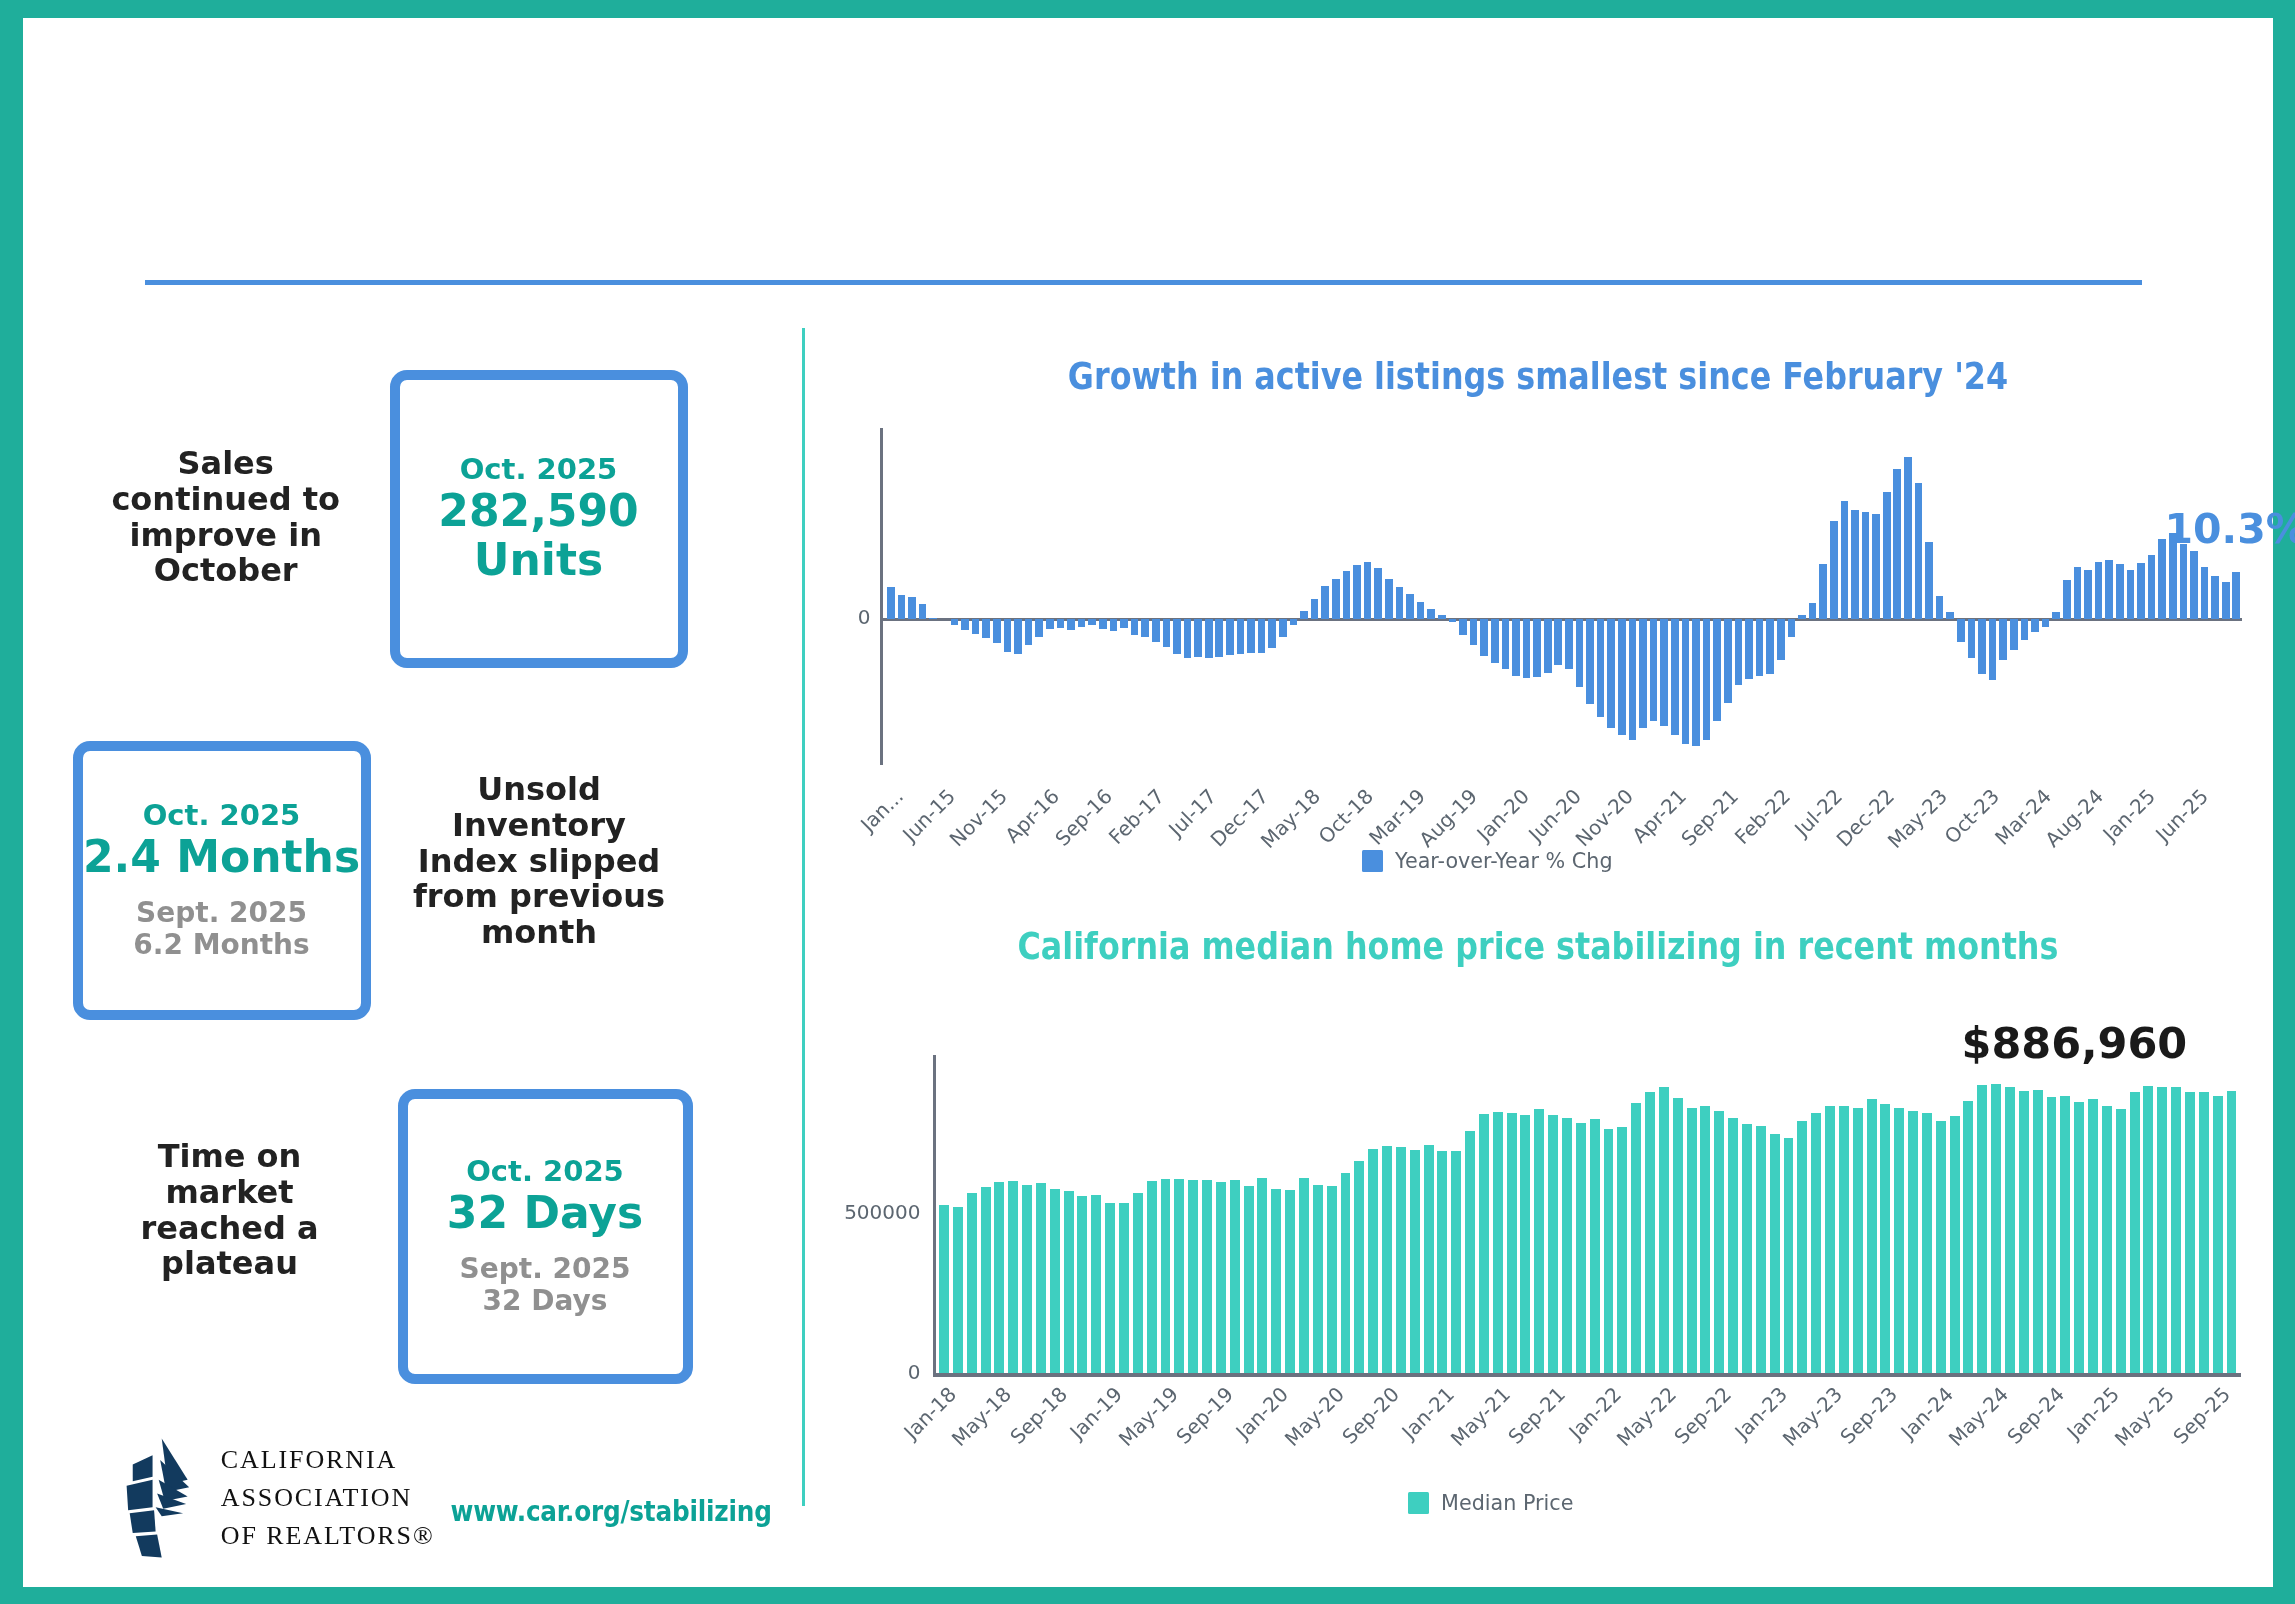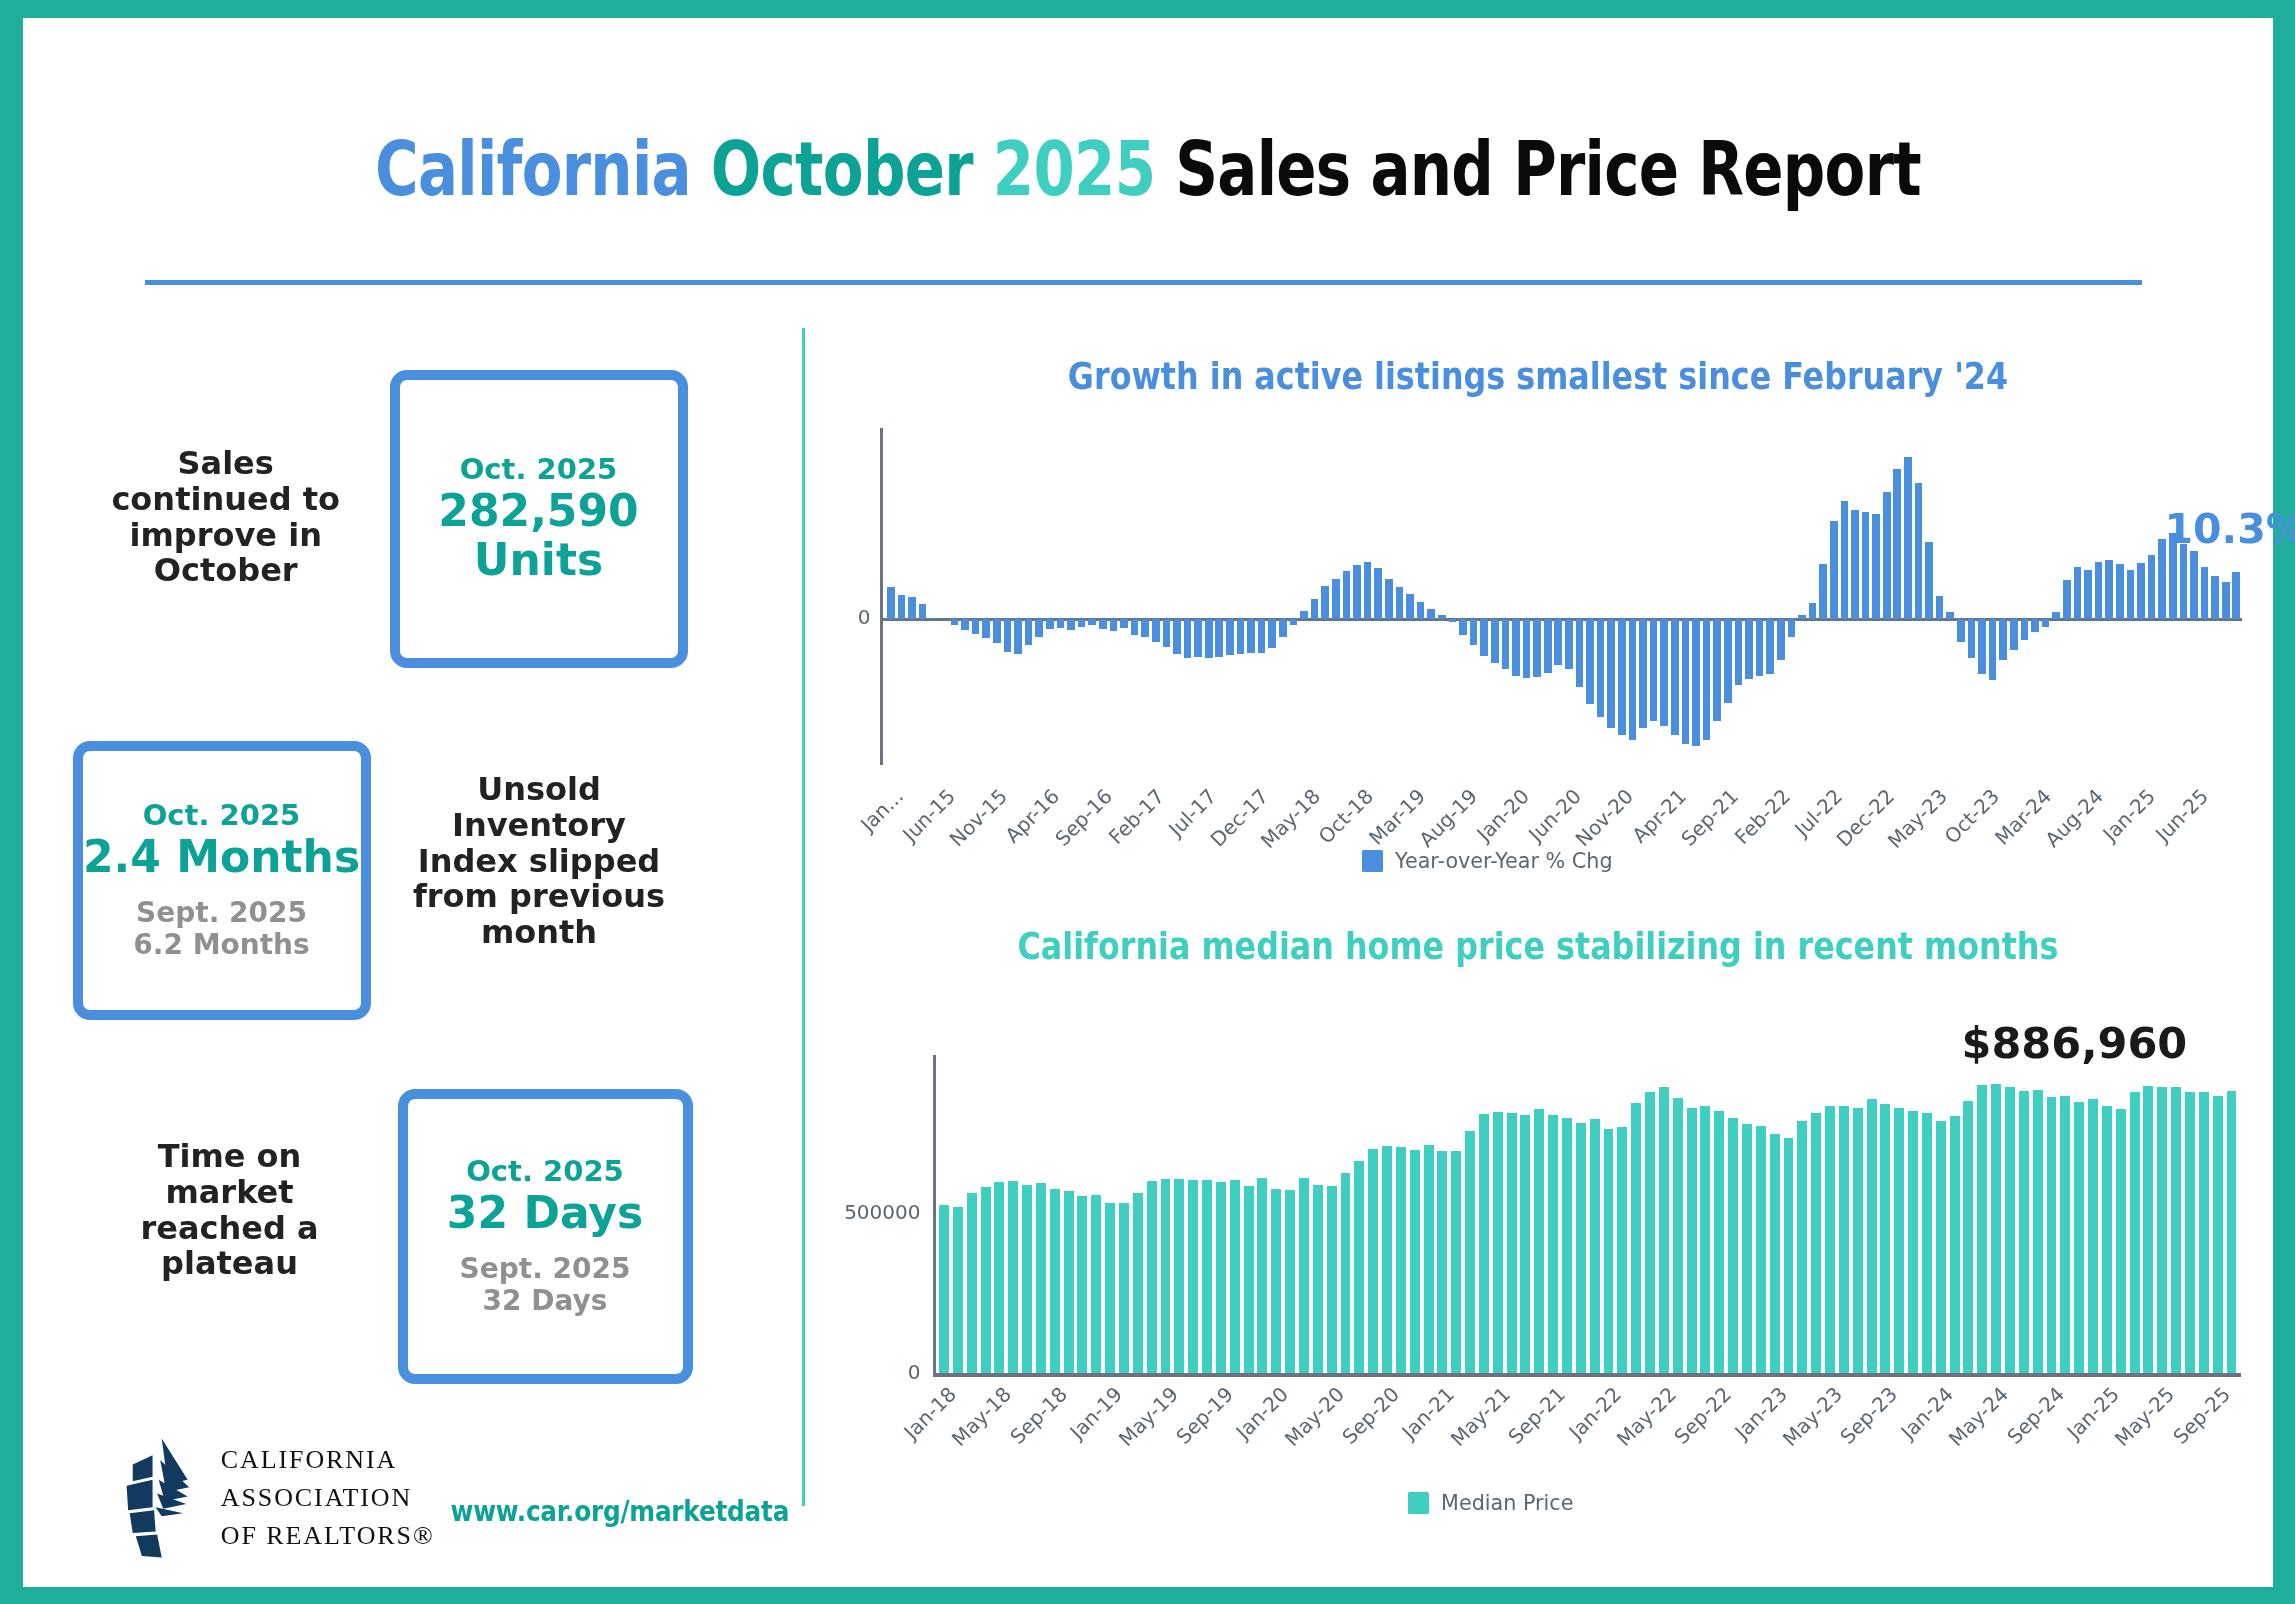--- a/index.html
+++ b/index.html
@@ -205,25 +205,20 @@
     white-space: nowrap;
   }
   .callout.blue { color: #4A8FDE; font-size: 41px; }
   .callout.dark { color: #1A1A1A; font-size: 43px; }
 </style>
 </head>
 <body>
 
 <div class="poster">
 
-  <div class="title-wrap">
-    <div class="title">
-      <span class="t-blue">California </span><span class="t-teal1">October </span><span class="t-teal2">2025</span><span class="t-black"> Sales and Price Report</span>
-    </div>
-  </div>
   <div class="title-rule"></div>
 
   <div class="v-divider"></div>
 
   <div class="left-col">
 
     <div class="caption" id="cap0" style="left:7.7px; top:122px; width:253px;">
         <div>Sales</div>
         <div>continued to</div>
         <div>improve in</div>
@@ -284,21 +279,21 @@
         <path d="M18 130 L46 128 L52 158 L26 156 Z"></path>
       </g>
     </svg>
     <div class="logo-text">
       <div>CALIFORNIA</div>
       <div>ASSOCIATION</div>
       <div>OF REALTORS®</div>
     </div>
   </div>
 
-  <div class="url">www.car.org/marketdata</div>
+  <div class="url">www.car.org/stabilizing</div>
 
   <div class="chart-area" id="chart0" style="left:811px; top:337px; width:1408px; height:536px;">
     <div class="chart-title ct-blue" style="width:100%;">Growth in active listings smallest since February '24</div>
     <div class="plot" id="plot0" style="left:46px; top:73px; width:1362px; height:360px;">
       <div class="axis-line" id="yaxis0" style="left:0px; top:0px; width:3.1px; height:337px;"></div>
       <div class="axis-line" id="zeroline0" style="left: 0px; width: 1362px; height: 3.1px; top: 190px;"></div>
       <div class="ytick" id="ytick0" style="left: -55px; width: 46px; top: 177px;">0</div>
       <div class="bars" id="bars0" style="left:6.1px; top:0px; width:1356px; height:337px;">
           <div class="bar-slot">
             <div class="bar" style="bottom: 146px; height: 32px;"></div>

